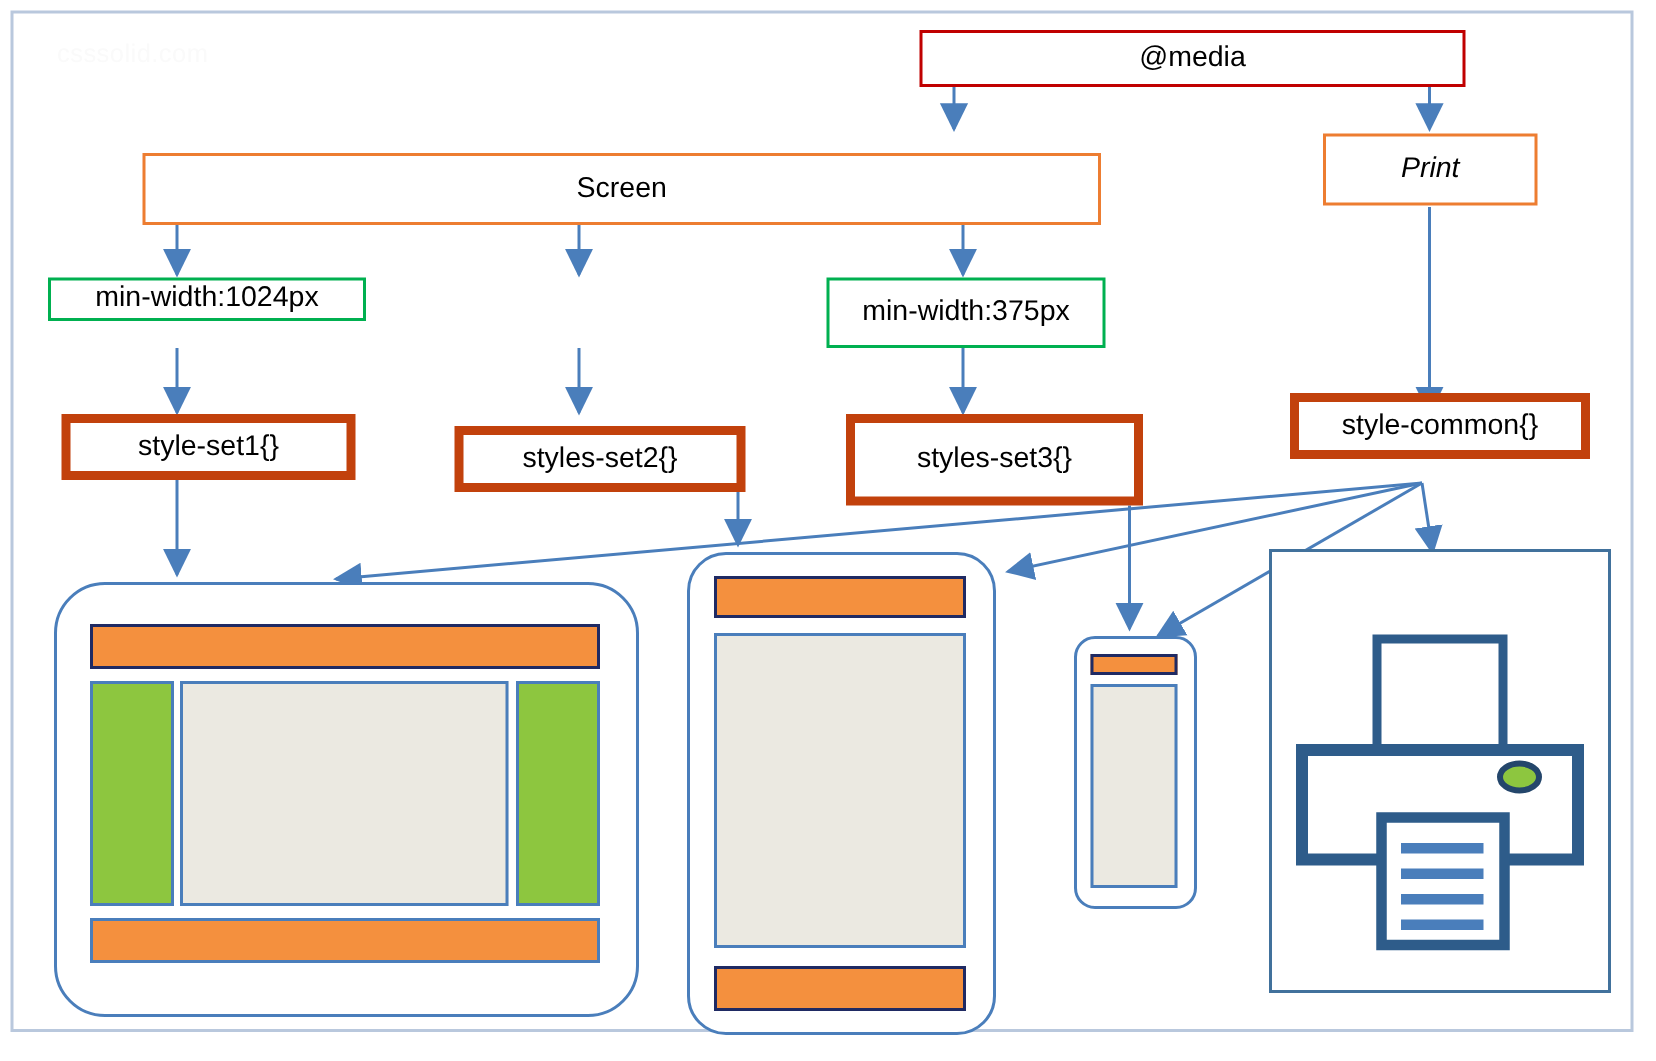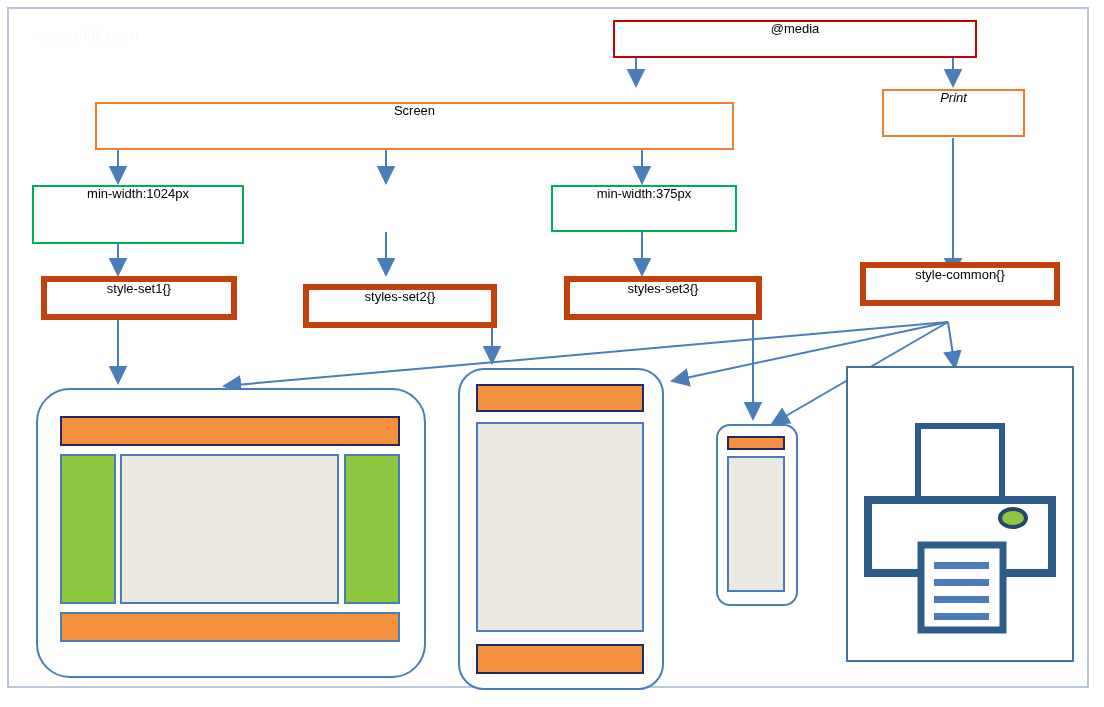--- a/index.html
+++ b/index.html
@@ -33,25 +33,25 @@
     font-size: 17px;
     color: #fafafa;
     letter-spacing: 0.3px;
     user-select: none;
   }
   
   .node {
     position: absolute;
     box-sizing: border-box;
     display: flex;
-    align-items: flex-start;
+    align-items: center;
     justify-content: center;
     background: #ffffff;
     color: #000000;
-    font-size: 13px;
+    font-size: 19px;
     line-height: 1.1;
     text-align: center;
     white-space: nowrap;
   }
   .node.red     { border: 2.5px solid #c00000; }
   .node.orange  { border: 2.5px solid #ed7d31; }
   .node.green   { border: 2.5px solid #00b050; }
   .node.blue    { border: 6px solid #c2410c; }
 
   
@@ -165,38 +165,38 @@
   </div>
 
   <div class="node orange" style="left:95px; top:89px; width:639px; height:48px;margin-top:13px;">
     <span>Screen</span>
   </div>
 
   <div class="node orange" style="left:882px; top:89px; width:143px; height:48px;font-style:italic;">
     <span>Print</span>
   </div>
 
-  <div class="node green" style="left:32px; top:185px; width:212px; height:59px;">
+  <div class="node green" style="left:32px; top:185px; width:212px; height:29px;">
     <span>min-width:1024px</span>
   </div>
 
 
   <div class="node green" style="left:551px; top:185px; width:186px; height:47px;">
     <span>min-width:375px</span>
   </div>
 
   <div class="node blue" style="left:41px; top:276px; width:196px; height:44px;">
     <span>style-set1{}</span>
   </div>
 
   <div class="node blue" style="left:303px; top:284px; width:194px; height:44px;">
     <span>styles-set2{}</span>
   </div>
 
-  <div class="node blue" style="left:564px; top:276px; width:198px; height:44px;">
+  <div class="node blue" style="left:564px; top:276px; width:198px; height:61px;">
     <span>styles-set3{}</span>
   </div>
 
   <div class="node blue" style="left:860px; top:262px; width:200px; height:44px;">
     <span>style-common{}</span>
   </div>
 
   <div class="device desktop-frame">
     <div class="bar-orange" style="left:22px; top:26px; width:340px; height:30px;"></div>
     <div class="panel-green" style="left:22px; top:64px; width:56px; height:150px;"></div>

